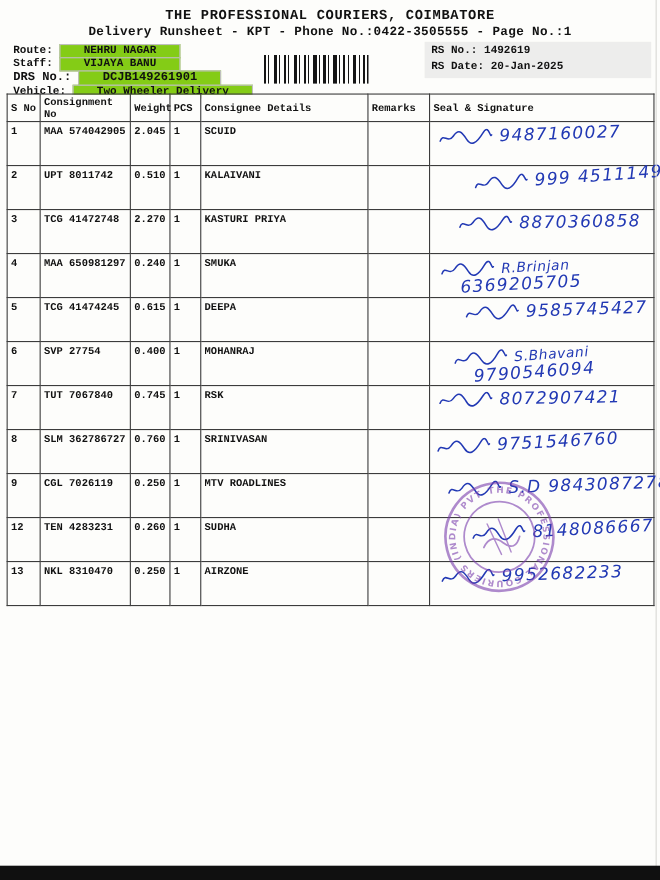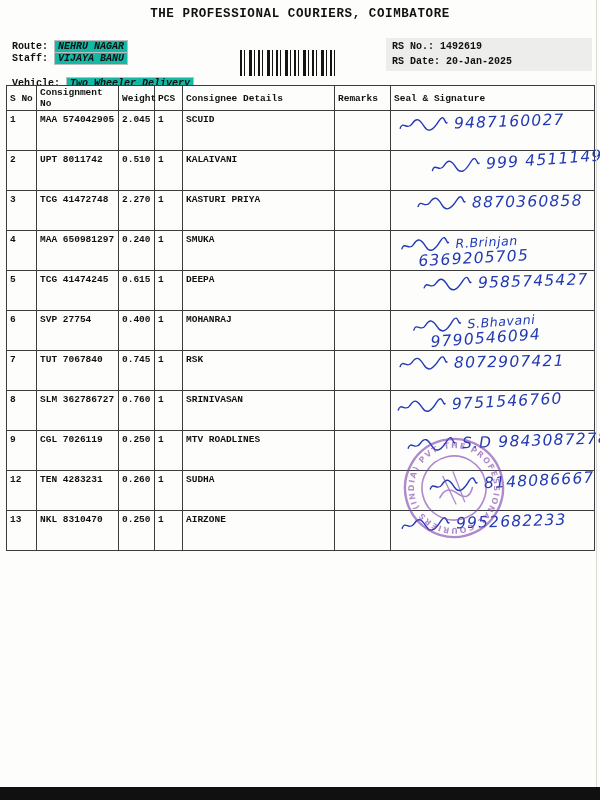--- a/index.html
+++ b/index.html
@@ -18,21 +18,21 @@
   }
   .doc-subtitle {
     position: absolute; top: 23px; left: 0; width: 100%;
     text-align: center; font-weight: bold; font-size: 11.5px; letter-spacing: .3px;
   }
   .meta-line { position: absolute; font-size: 10px; font-weight: bold; white-space: nowrap; }
   .meta-route   { left: 12px; top: 40px; }
   .meta-staff   { left: 12px; top: 52px; }
   .meta-drs     { left: 12px; top: 64px; font-size: 11px; }
   .meta-vehicle { left: 12px; top: 77px; }
-  .boxed { border: 1px solid #bfbfbf; padding: 0 3px; display: inline-block; background: #14b8a6; font-style: italic; }
+  .boxed { border: 1px solid #bfbfbf; padding: 0 21px; display: inline-block; background: #84cc16; }
   .rs-bg { position: absolute; left: 386px; top: 38px; width: 206px; height: 33px; background: #ededec; }
   .meta-rsno   { left: 392px; top: 41px; text-align: right; }
   .meta-rsdate { left: 392px; top: 56px; }
   .barcode {
     position: absolute; left: 240px; top: 50px; width: 95px; height: 26px;
     background: repeating-linear-gradient(90deg,
       #141414 0px, #141414 2px, transparent 2px, transparent 4px,
       #141414 4px, #141414 5px, transparent 5px, transparent 9px,
       #141414 9px, #141414 12px, transparent 12px, transparent 14px,
       #141414 14px, #141414 15px, transparent 15px, transparent 18px);
@@ -66,30 +66,35 @@
   }
   .scan-bar { position: absolute; left: 0; bottom: 0; width: 100%; height: 13px; background: #101010; }
   .page-edge { position: absolute; right: 3px; top: 0; width: 1px; height: 100%; background: #d8d8d4; }
 </style>
 </head>
 <body>
 
 <div class="page">
 
   <div class="doc-title">THE PROFESSIONAL COURIERS, COIMBATORE</div>
+  <div class="doc-subtitle">Delivery Runsheet - KPT - Phone No.:0422-3505555 - Page No.:1</div>
 
   <div class="rs-bg"></div>
 
   <div class="meta-line meta-route">
     <span>Route:</span>
     <span class="boxed">NEHRU NAGAR</span>
   </div>
   <div class="meta-line meta-staff">
     <span>Staff:</span>
     <span class="boxed">VIJAYA BANU</span>
+  </div>
+  <div class="meta-line meta-drs">
+    <span>DRS No.:</span>
+    <span class="boxed">DCJB149261901</span>
   </div>
   <div class="meta-line meta-vehicle">
     <span>Vehicle:</span>
     <span class="boxed">Two Wheeler Delivery</span>
   </div>
 
   <div class="barcode"></div>
 
   <div class="meta-line meta-rsno">
     <span>RS No.:</span>

